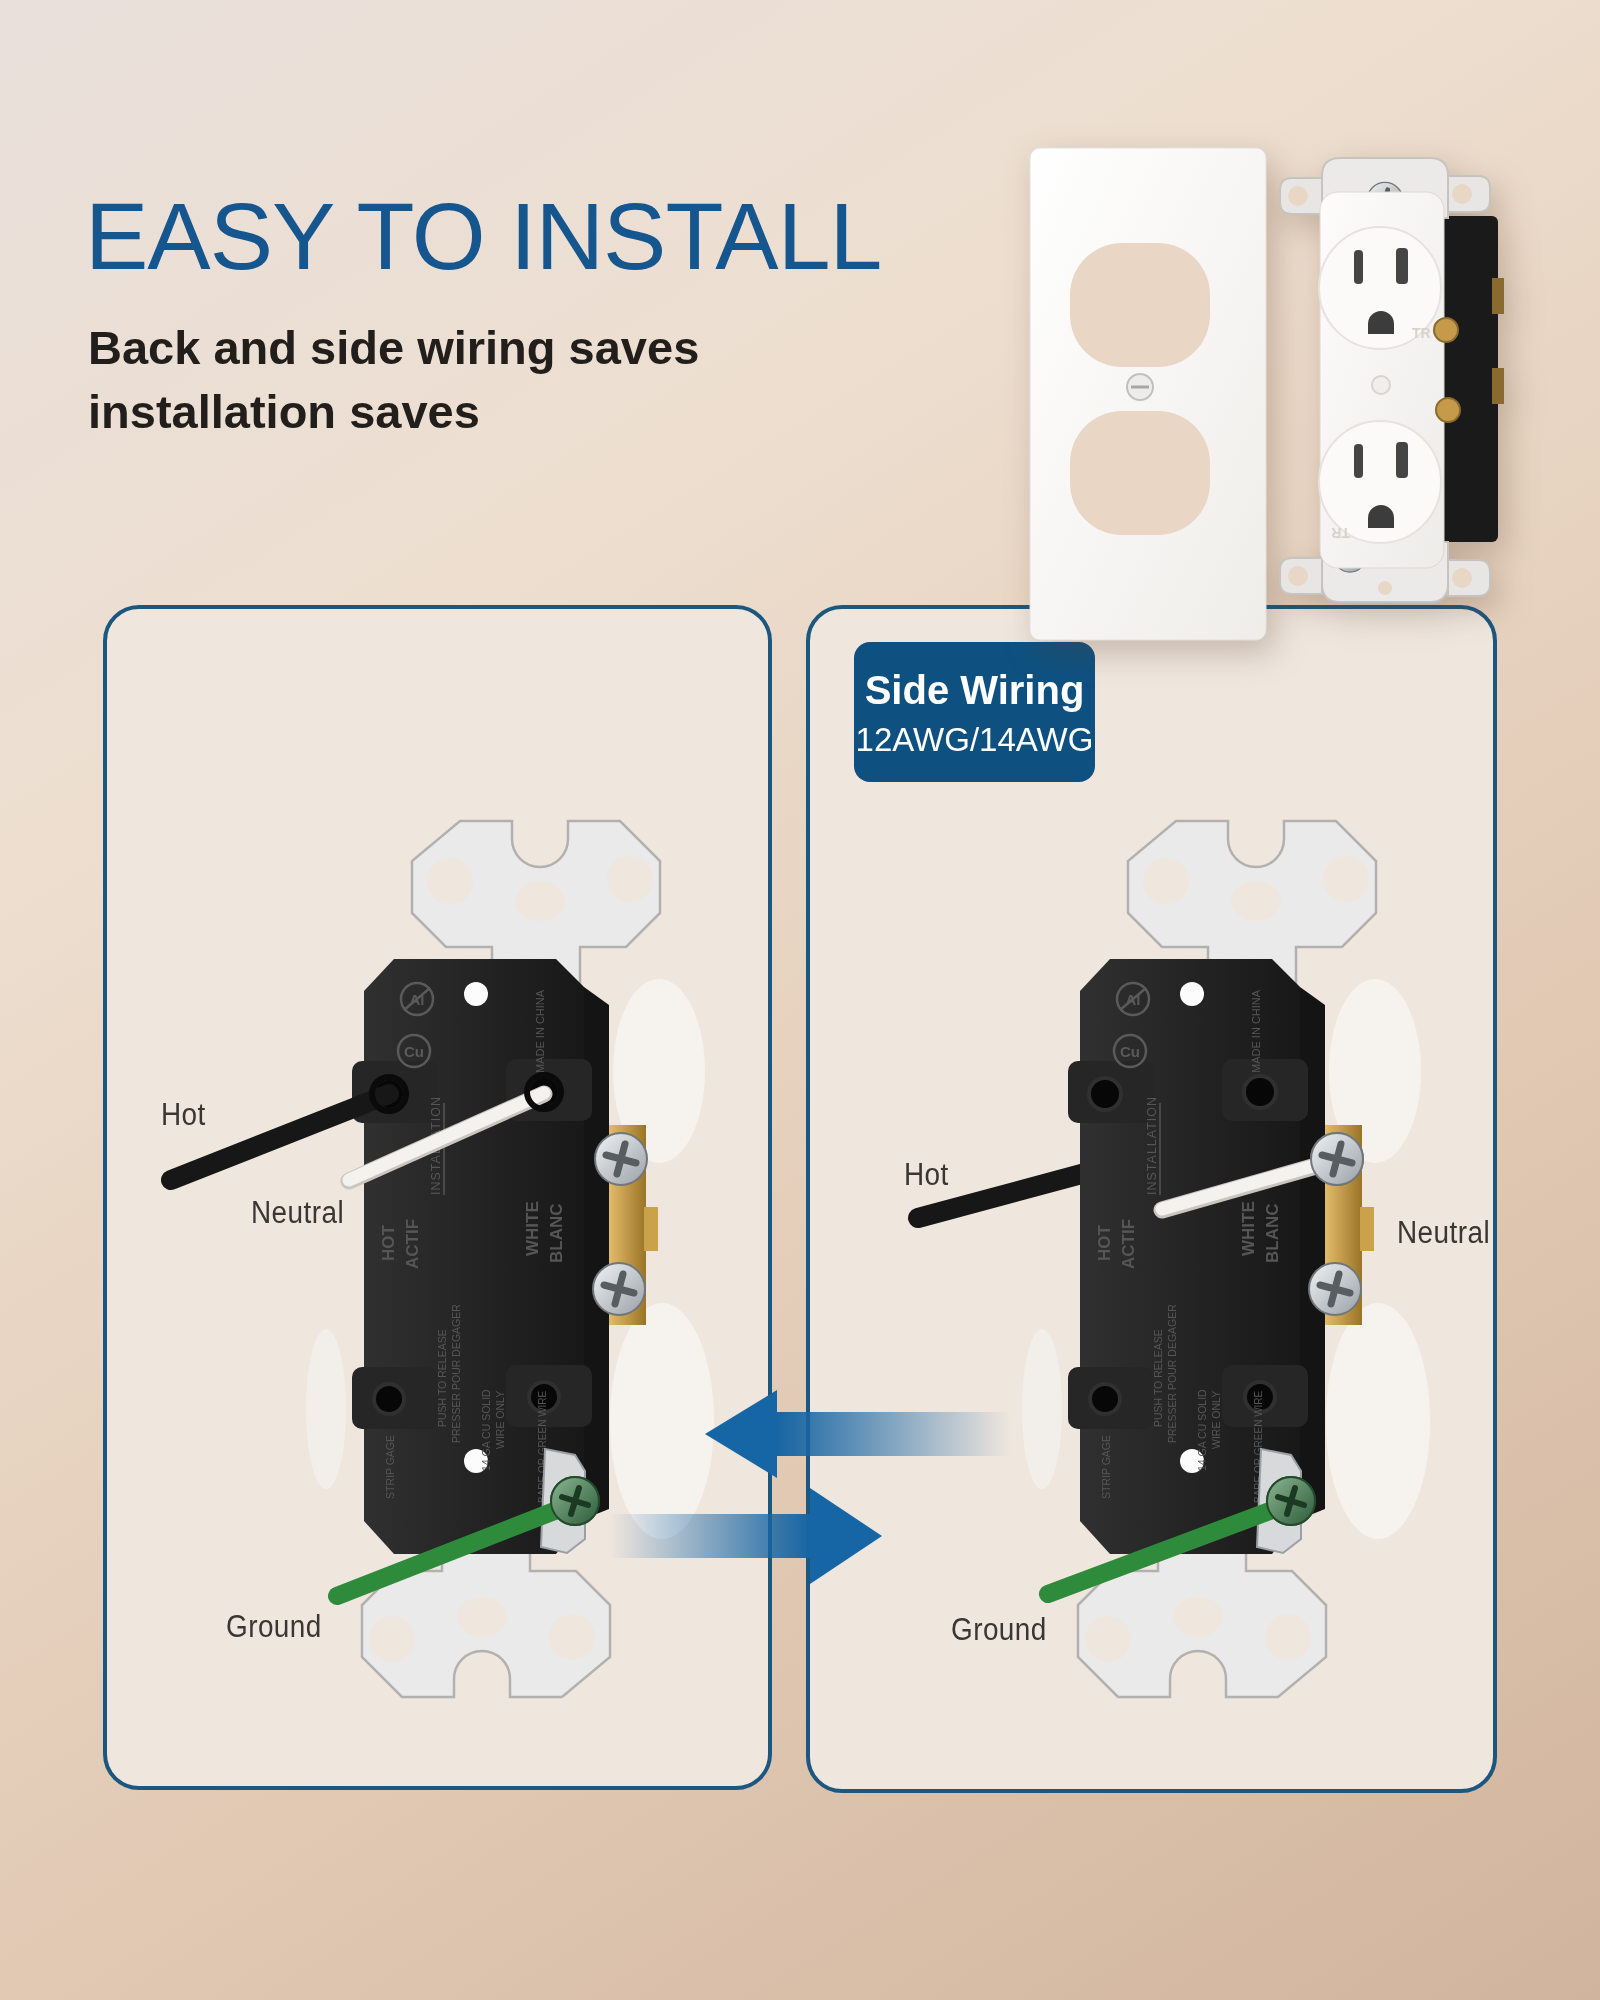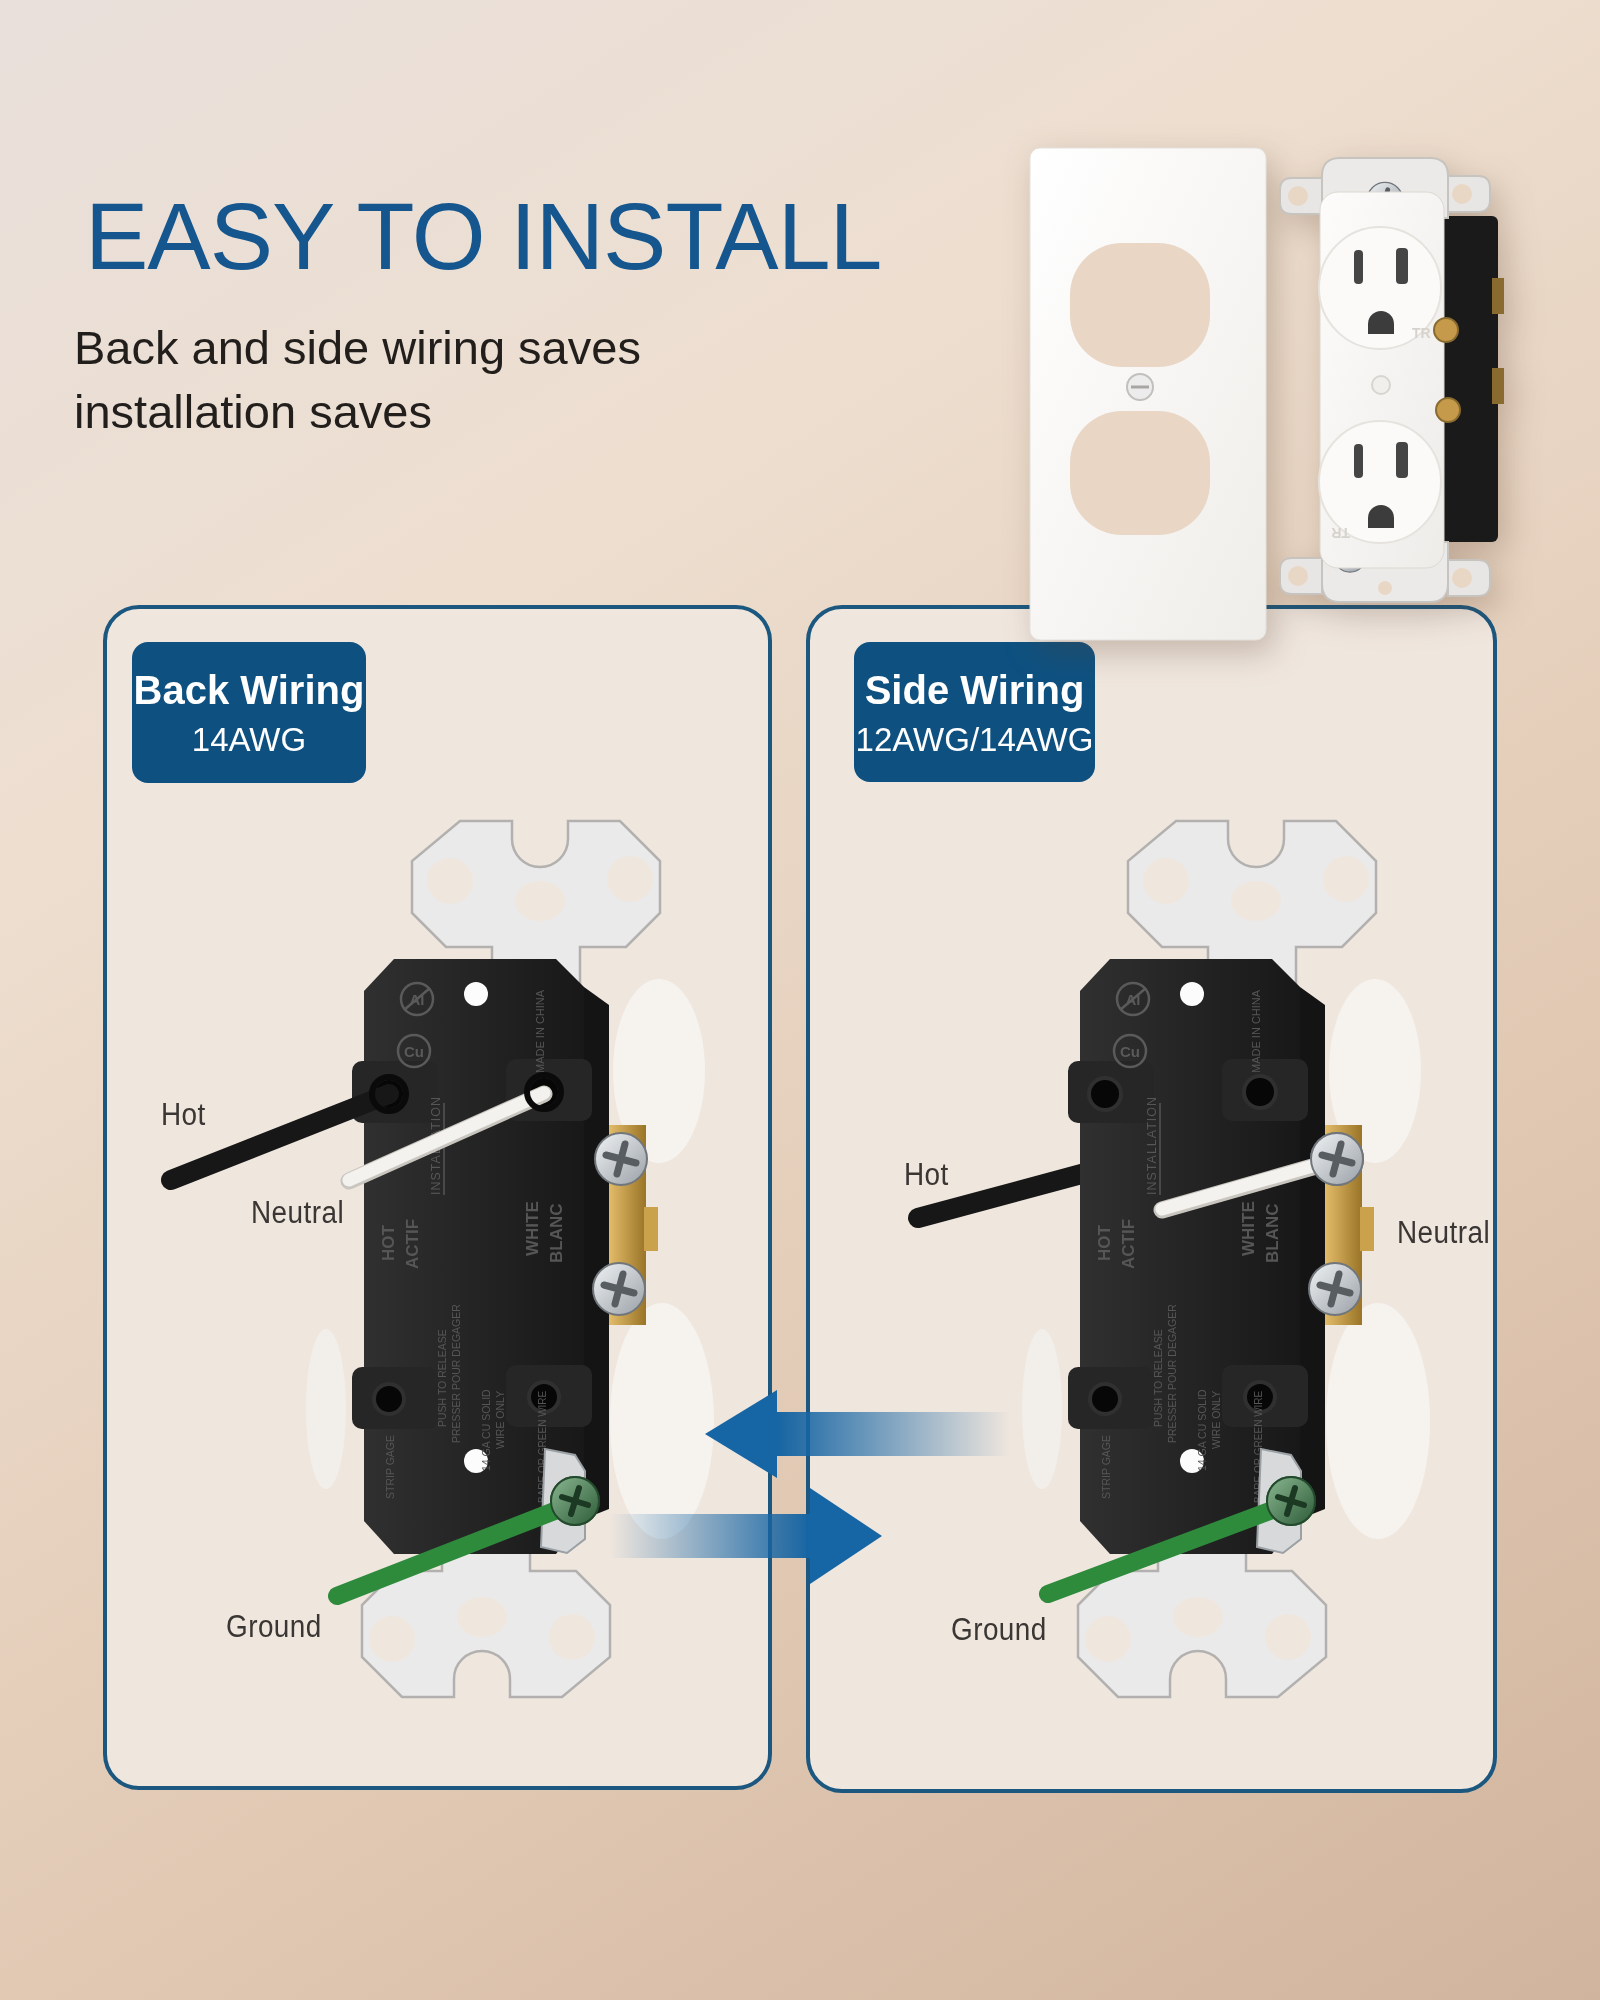--- a/index.html
+++ b/index.html
@@ -6,22 +6,22 @@
   .page{
     position:relative;width:1600px;height:2000px;overflow:hidden;
     font-family:"Liberation Sans",sans-serif;
     background:linear-gradient(148deg,#e9e0db 0%,#eddecf 30%,#e3ccb7 62%,#d1b49d 100%);
   }
   .title{
     position:absolute;left:85px;top:182px;
     font-size:95px;font-weight:normal;color:#15568e;letter-spacing:-1px;white-space:nowrap;
   }
   .subtitle{
-    position:absolute;left:74px;top:316px;
-    font-size:47px;line-height:64px;color:#211e1c;
+    position:absolute;left:88px;top:316px;
+    font-size:47px;line-height:64px;color:#211e1c;font-weight:bold;
   }
   .panel{
     position:absolute;box-sizing:border-box;
     border:4px solid #1b577f;border-radius:36px;background:#efe6de;
   }
   .panel-left{left:103px;top:605px;width:669px;height:1185px;}
   .panel-right{left:806px;top:605px;width:691px;height:1188px;}
   .panel-svg{position:absolute;left:0;top:0;}
   .badge{
     position:absolute;background:#0e5181;border-radius:16px;color:#ffffff;
@@ -168,24 +168,20 @@
     </defs>
   </svg>
 
   <div class="title">EASY TO INSTALL</div>
   <div class="subtitle">
     <div>Back and side wiring saves</div>
     <div>installation saves</div>
   </div>
 
   <section class="panel panel-left">
-    <div class="badge badge-left">
-      <div class="badge-heading">Back Wiring</div>
-      <div class="badge-gauge">14AWG</div>
-    </div>
     <svg class="panel-svg" width="661" height="1177" viewBox="0 0 661 1177">
       <use href="#outletSym" transform="translate(187,200)"></use>
       <path d="M64,571 L282,485" stroke="#171717" stroke-width="20" stroke-linecap="round" fill="none"></path>
       <path d="M242,572 L437,485" stroke="#c9c5bf" stroke-width="17" stroke-linecap="round" fill="none"></path>
       <path d="M242,571 L437,484" stroke="#f4f2ef" stroke-width="13" stroke-linecap="round" fill="none"></path>
       <circle cx="282" cy="485" r="17" fill="none" stroke="#0a0a0a" stroke-width="6"></circle>
       <circle cx="437" cy="483" r="17" fill="none" stroke="#0a0a0a" stroke-width="6"></circle>
       <path d="M230,987 L468,894" stroke="#2f8b3c" stroke-width="18" stroke-linecap="round" fill="none"></path>
       <use href="#greenScrewSym" transform="translate(468,892)"></use>
     </svg>

